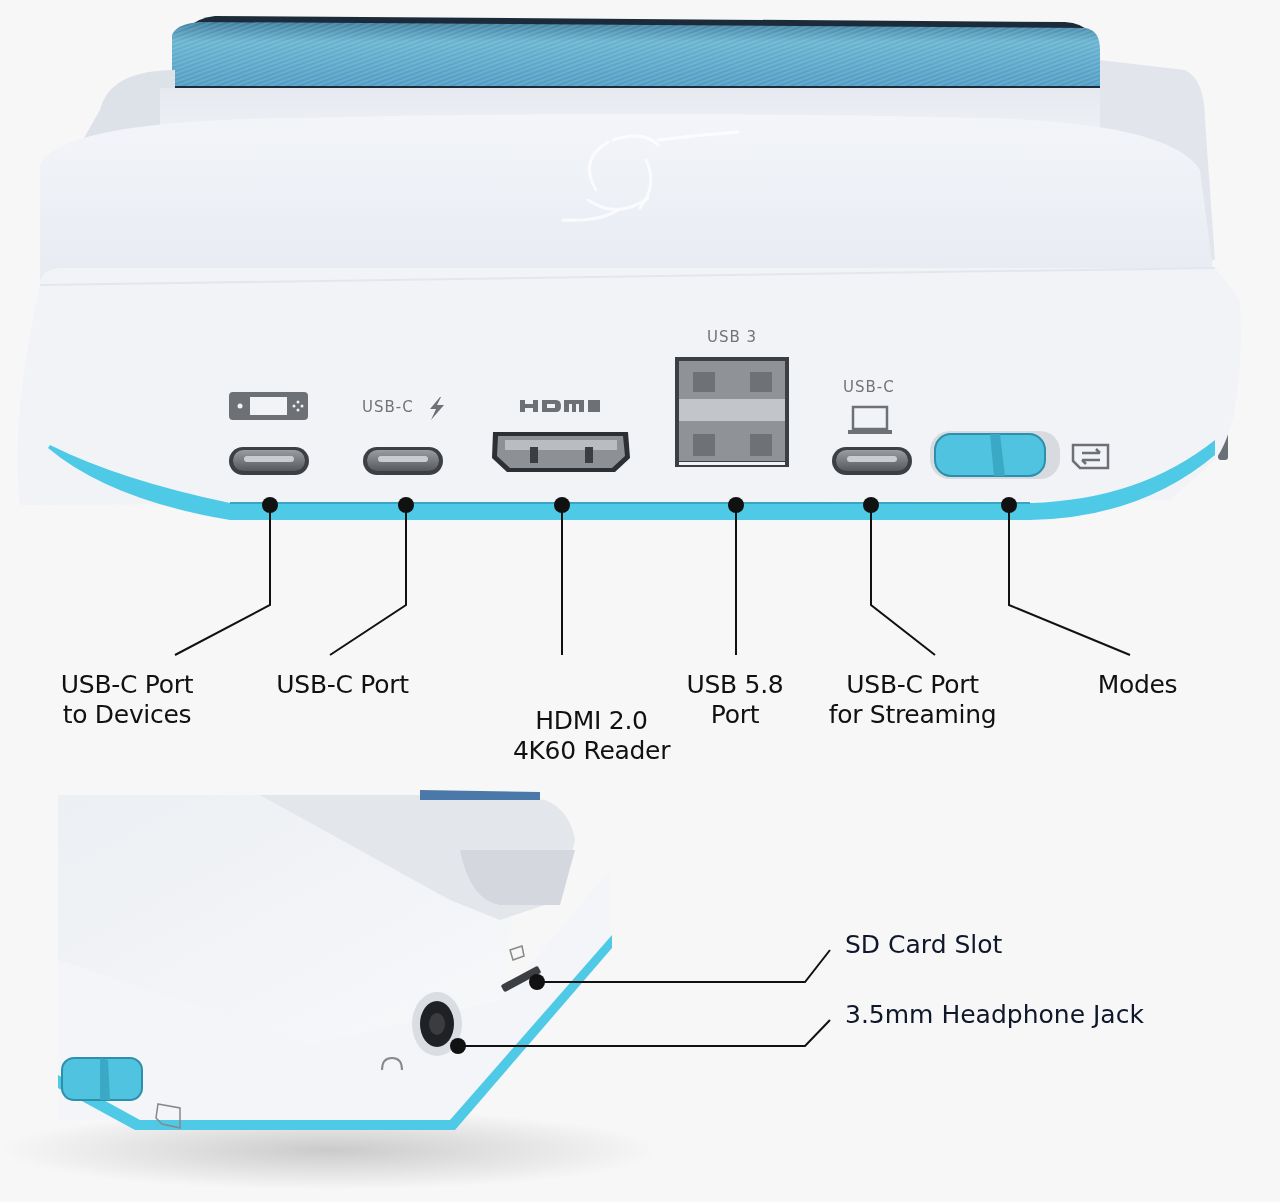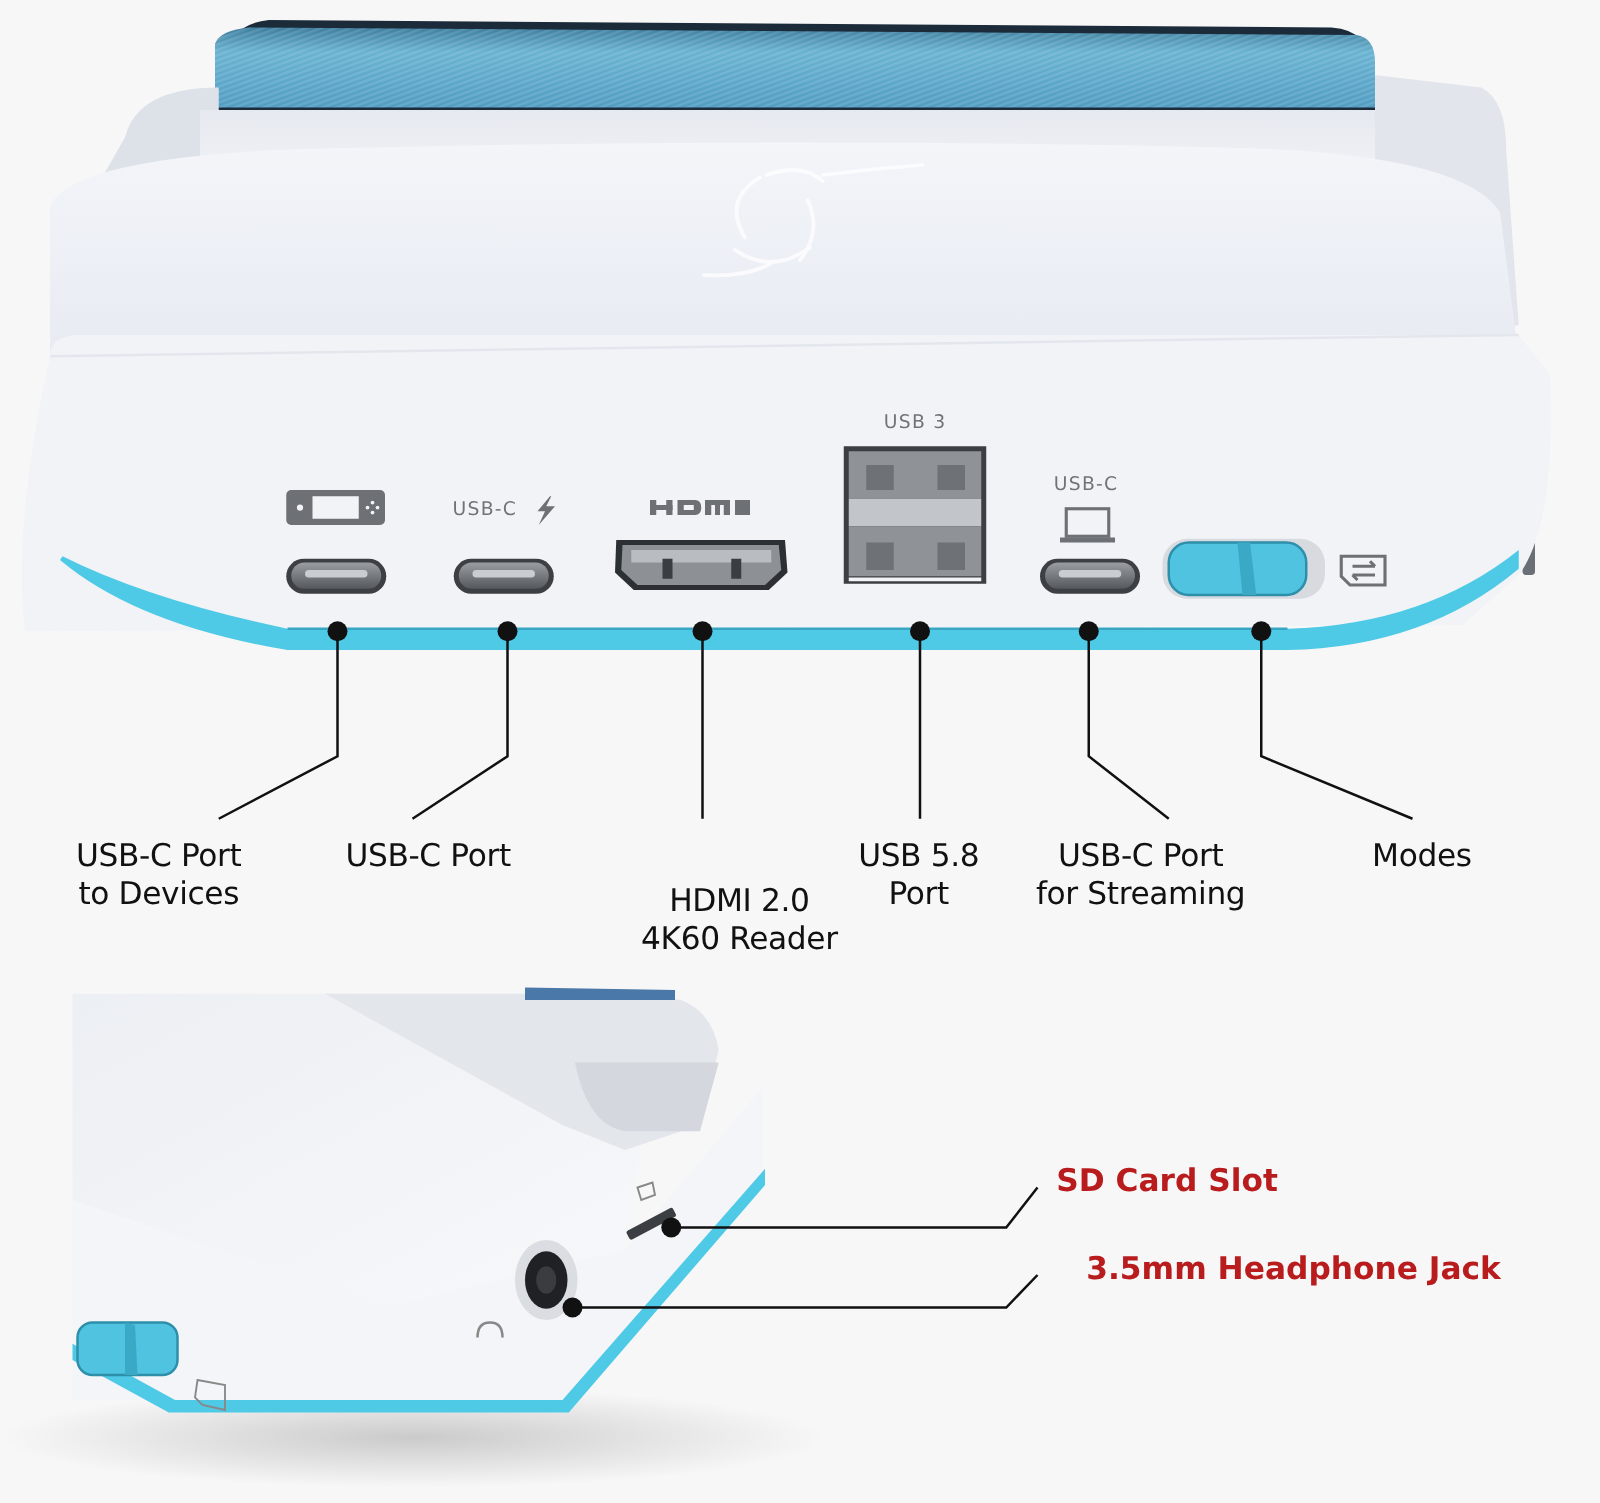--- a/index.html
+++ b/index.html
@@ -2,21 +2,21 @@
 <html><head>
 <meta charset="utf-8">
 <style>
   html,body{margin:0;padding:0;}
   body{width:1280px;height:1202px;position:relative;overflow:hidden;
        background:#f7f7f8;font-family:"DejaVu Sans","Liberation Sans",sans-serif;}
   #stage{position:absolute;left:0;top:0;width:1280px;height:1202px;}
   .callout{position:absolute;font-weight:normal;color:#111;text-align:center;
            font-size:25px;line-height:30px;letter-spacing:-0.3px;white-space:nowrap;}
   .callout span{display:block;}
-  .side-label{position:absolute;font-weight:bold;color:#b91c1c;font-size:25px;line-height:30px;white-space:nowrap;}
+  .side-label{position:absolute;font-weight:normal;color:#0f172a;font-size:25px;line-height:30px;white-space:nowrap;}
   .port-label{position:absolute;color:#737373;font-size:15px;letter-spacing:1px;white-space:nowrap;}
 </style>
 </head>
 <body>
 
 <div id="stage">
 
 <svg width="1280" height="1202" viewBox="0 0 1280 1202" style="position:absolute;left:0;top:0">
   <defs>
     <linearGradient id="bodyGrad" x1="0" y1="0" x2="0" y2="1">
@@ -230,15 +230,15 @@
 </div>
 <div class="callout" style="left:810px;top:670px;width:205px;">
   <span>USB-C Port</span>
   <span>for Streaming</span>
 </div>
 <div class="callout" style="left:1030px;top:670px;width:215px;">
   <span>Modes</span>
 </div>
 
 <div class="side-label" style="left:845px;top:930px;">SD Card Slot</div>
-<div class="side-label" style="left:845px;top:1000px;margin-left:24px;">3.5mm Headphone Jack</div>
+<div class="side-label" style="left:845px;top:1000px;">3.5mm Headphone Jack</div>
 
 </div>
 
 </body></html>

